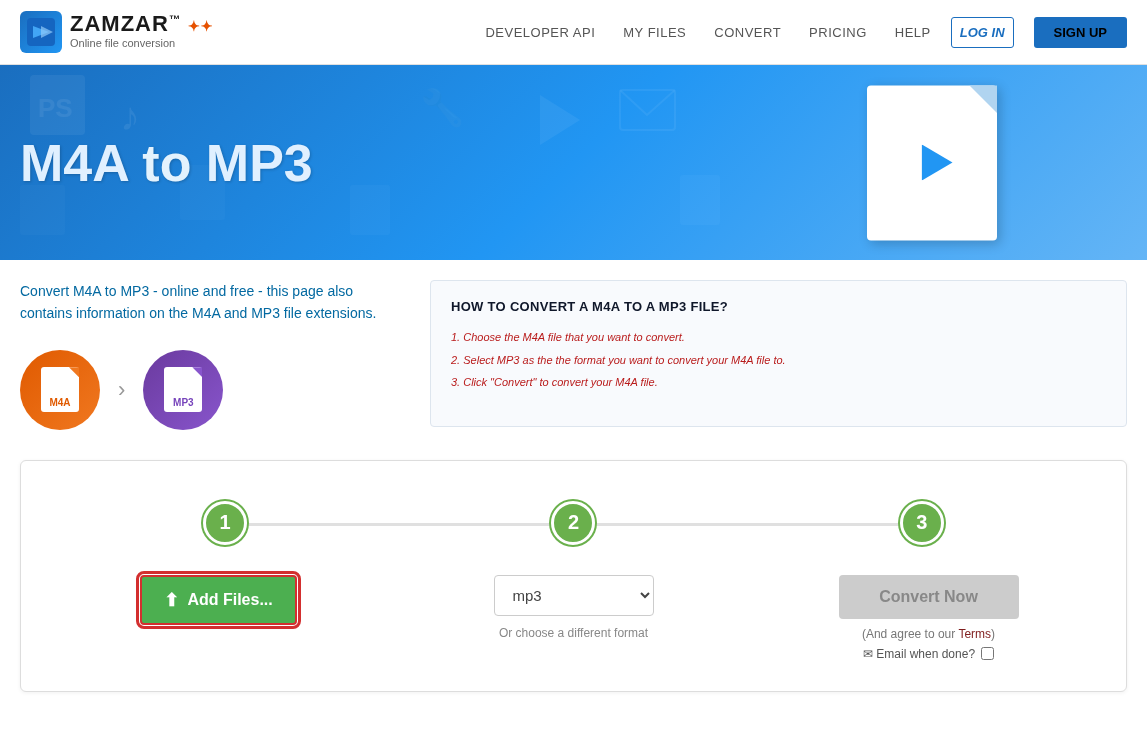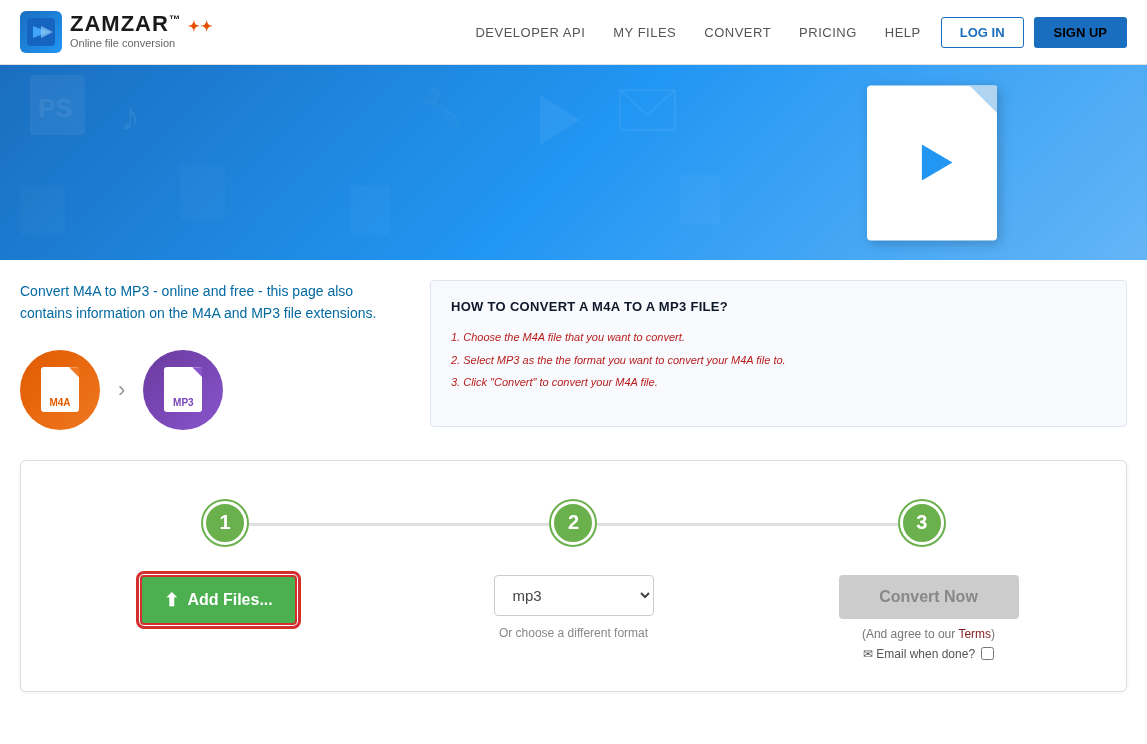--- a/index.html
+++ b/index.html
@@ -34,26 +34,27 @@
     .logo-icon svg { width: 28px; height: 28px; }
     .logo-text { display: flex; flex-direction: column; }
     .logo-name { font-size: 22px; font-weight: bold; color: #1a1a1a; letter-spacing: 1px; }
     .logo-sub { font-size: 11px; color: #666; }
     nav { display: flex; align-items: center; gap: 28px; margin-right: 20px; }
     nav a { text-decoration: none; color: #555; font-size: 13px; font-weight: 500; letter-spacing: 0.5px; }
     .btn-login {
       border: 1.5px solid #1a6ebf;
       color: #1a6ebf;
       background: #fff;
-      padding: 7px 18px;
+      padding: 7px 8px;
       font-size: 13px;
       font-weight: bold;
       cursor: pointer;
       border-radius: 3px;
-      margin-right: 10px;
+      margin-right: 20px;
+      font-style: italic;
     }
     .btn-signup {
       background: #1a6ebf;
       color: #000000;
       border: none;
       padding: 8px 20px;
       font-size: 13px;
       font-weight: bold;
       cursor: pointer;
       border-radius: 3px;
@@ -374,20 +375,23 @@
 
       <rect x="620" y="25" width="55" height="40" rx="3" fill="none" stroke="#fff" stroke-width="2" opacity="0.4"></rect>
       <polyline points="620,25 647,50 675,25" fill="none" stroke="#fff" stroke-width="2" opacity="0.4"></polyline>
 
       <rect x="350" y="120" width="40" height="50" rx="3" fill="#fff" opacity="0.2"></rect>
       <rect x="180" y="100" width="45" height="55" rx="3" fill="#fff" opacity="0.15"></rect>
       <rect x="680" y="110" width="40" height="50" rx="3" fill="#fff" opacity="0.2"></rect>
       <rect x="20" y="120" width="45" height="50" rx="3" fill="#fff" opacity="0.15"></rect>
     </svg>
   </div>
+  <h1 class="banner-title">
+    <span>M4A</span> <span style="color:#e3f2fd">to</span> <span>MP3</span>
+  </h1>
   <div class="banner-file-icon">
     <div class="file-doc">
       <div class="file-play"></div>
     </div>
   </div>
 </div>
 
 <div class="main-content">
   <div class="left-section">
     <p class="description">Convert M4A to MP3 - online and free - this page also contains information on the M4A and MP3 file extensions.</p>

